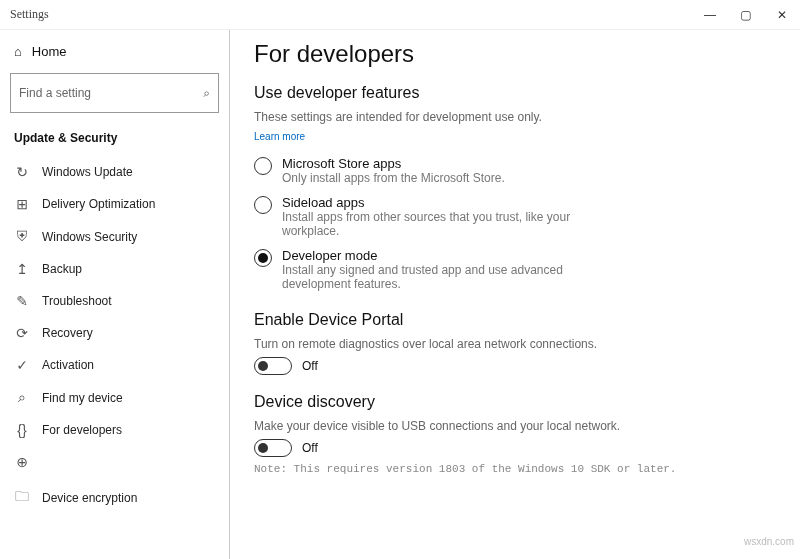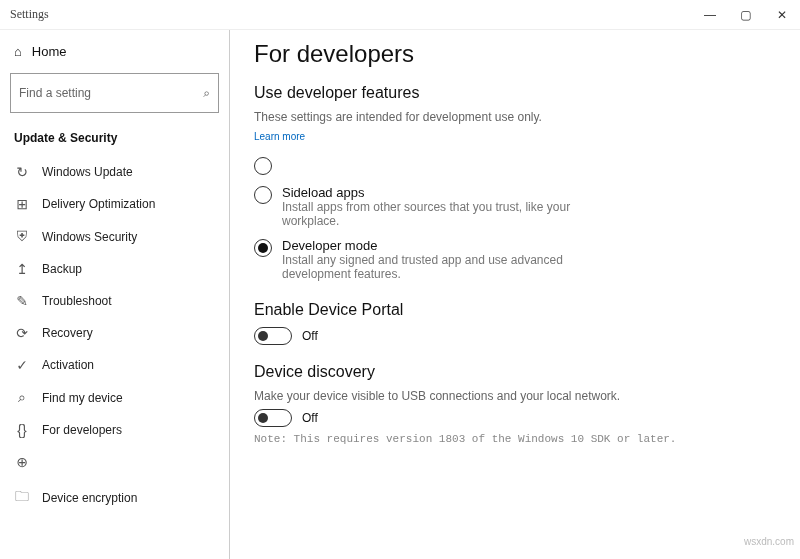--- a/index.html
+++ b/index.html
@@ -107,40 +107,45 @@
     <h1>For developers</h1>
 
     <div class="section">
       <h2>Use developer features</h2>
       <div class="desc">These settings are intended for development use only.</div>
       <a class="link">Learn more</a>
 
       <div class="radio-group">
         <div class="radio-item">
           <div class="radio-circle"></div>
+          <div class="radio-text">
+            <div class="label">Microsoft Store apps</div>
+            <div class="sub">Only install apps from the Microsoft Store.</div>
+          </div>
         </div>
         <div class="radio-item">
           <div class="radio-circle"></div>
           <div class="radio-text">
             <div class="label">Sideload apps</div>
             <div class="sub">Install apps from other sources that you trust, like your workplace.</div>
           </div>
         </div>
         <div class="radio-item">
           <div class="radio-circle checked"></div>
           <div class="radio-text">
             <div class="label">Developer mode</div>
             <div class="sub">Install any signed and trusted app and use advanced development features.</div>
           </div>
         </div>
       </div>
     </div>
 
     <div class="section">
       <h2>Enable Device Portal</h2>
+      <div class="desc">Turn on remote diagnostics over local area network connections.</div>
       <div class="toggle-row">
         <div class="toggle"></div>
         <span class="toggle-label">Off</span>
       </div>
     </div>
 
     <div class="section">
       <h2>Device discovery</h2>
       <div class="desc">Make your device visible to USB connections and your local network.</div>
       <div class="toggle-row">

